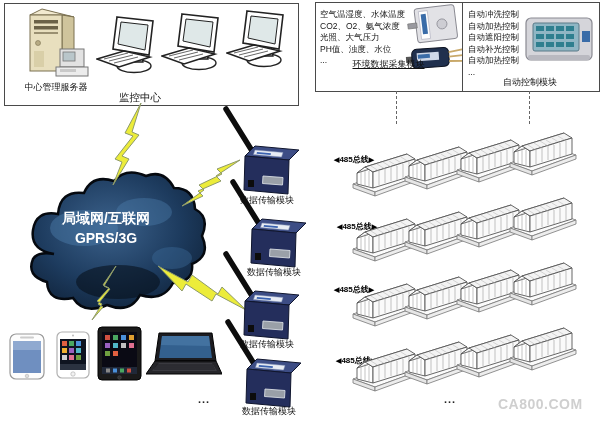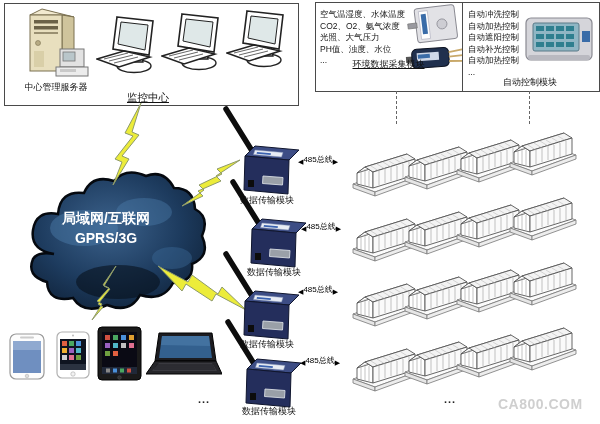--- a/index.html
+++ b/index.html
@@ -2,21 +2,21 @@
 <html><head>
 <meta charset="utf-8">
 <style>
   html,body{margin:0;padding:0;background:#fff;}
   #stage{position:relative;width:600px;height:424px;background:#fff;overflow:hidden;
          font-family:"Liberation Sans",sans-serif;color:#111;}
   .abs{position:absolute;}
   .box{position:absolute;border:1px solid #4a4a4a;background:#fff;}
   .lbl{position:absolute;font-size:9px;line-height:1.2;color:#111;text-align:center;}
   .txtlines{position:absolute;font-size:8.5px;line-height:11.5px;color:#151515;}
-  .bus{position:absolute;display:flex;align-items:flex-end;font-size:8px;font-weight:normal;color:#000;white-space:nowrap;}
+  .bus{position:absolute;display:flex;align-items:center;font-size:8px;font-weight:bold;color:#000;white-space:nowrap;margin-left:36px;}
   .bus .ar{font-size:7px;line-height:1;}
   .dash{position:absolute;border-left:1.5px dashed #666;width:0;}
   .dots{position:absolute;font-size:11px;font-weight:bold;color:#222;letter-spacing:1px;}
   .wm{position:absolute;font-size:14px;color:#cfcfcf;letter-spacing:.5px;font-weight:bold;}
   svg{display:block;}
 </style>
 </head>
 <body>
 
 <div id="stage">
@@ -56,21 +56,21 @@
     <path d="M8,45 L32,39 M13,47 L37,41 M18,49 L42,43" stroke="#222" stroke-width=".7" fill="none"></path>
   </svg>
   <svg class="abs" style="left:226px;top:8px;" width="62" height="64" viewBox="0 0 62 64">
     <ellipse cx="38" cy="52" rx="17" ry="6.5" fill="#fff" stroke="#222" stroke-width="1.4"></ellipse>
     <polygon points="33,38 45,38 47,48 29,48" fill="#eee" stroke="#222" stroke-width="1.3"></polygon>
     <polygon points="21,3 57,7 53,41 17,35" fill="#fff" stroke="#222" stroke-width="1.6"></polygon>
     <polygon points="25,8 52,11 49,36 22,30" fill="#dfe8e8" stroke="#222" stroke-width="1"></polygon>
     <polygon points="1,45 28,37 54,43 23,53" fill="#fff" stroke="#222" stroke-width="1.5"></polygon>
     <path d="M8,45 L32,39 M13,47 L37,41 M18,49 L42,43" stroke="#222" stroke-width=".7" fill="none"></path>
   </svg>
-  <div class="lbl" style="left:98px;top:91px;width:100px;font-size:10.5px;text-decoration:underline;">监控中心</div>
+  <div class="lbl" style="left:90px;top:91px;width:100px;font-size:10.5px;">监控中心</div>
 
   <div class="box" style="left:315px;top:2px;width:147px;height:88px;"></div>
   <div class="txtlines" style="left:320px;top:9px;">
     <div>空气温湿度、水体温度</div>
     <div>CO2、O2、氨气浓度</div>
     <div>光照、大气压力</div>
     <div>PH值、浊度、水位</div>
     <div>...</div>
   </div>
   <svg class="abs" style="left:406px;top:3px;transform:rotate(-7deg);" width="54" height="44" viewBox="0 0 54 44">

